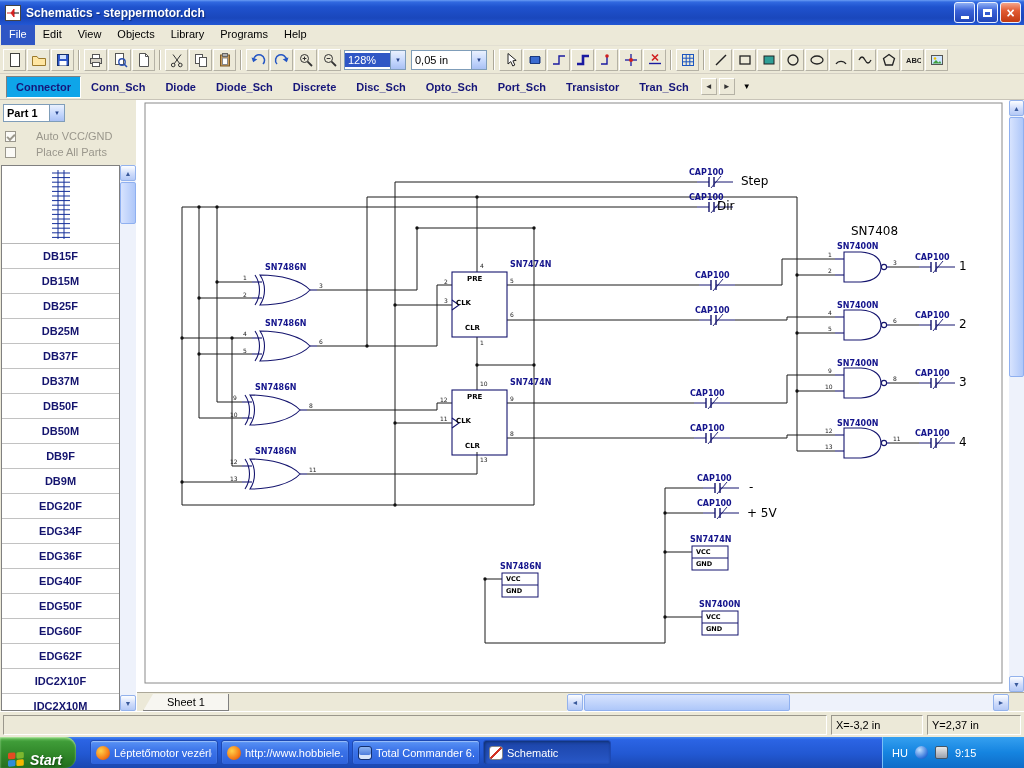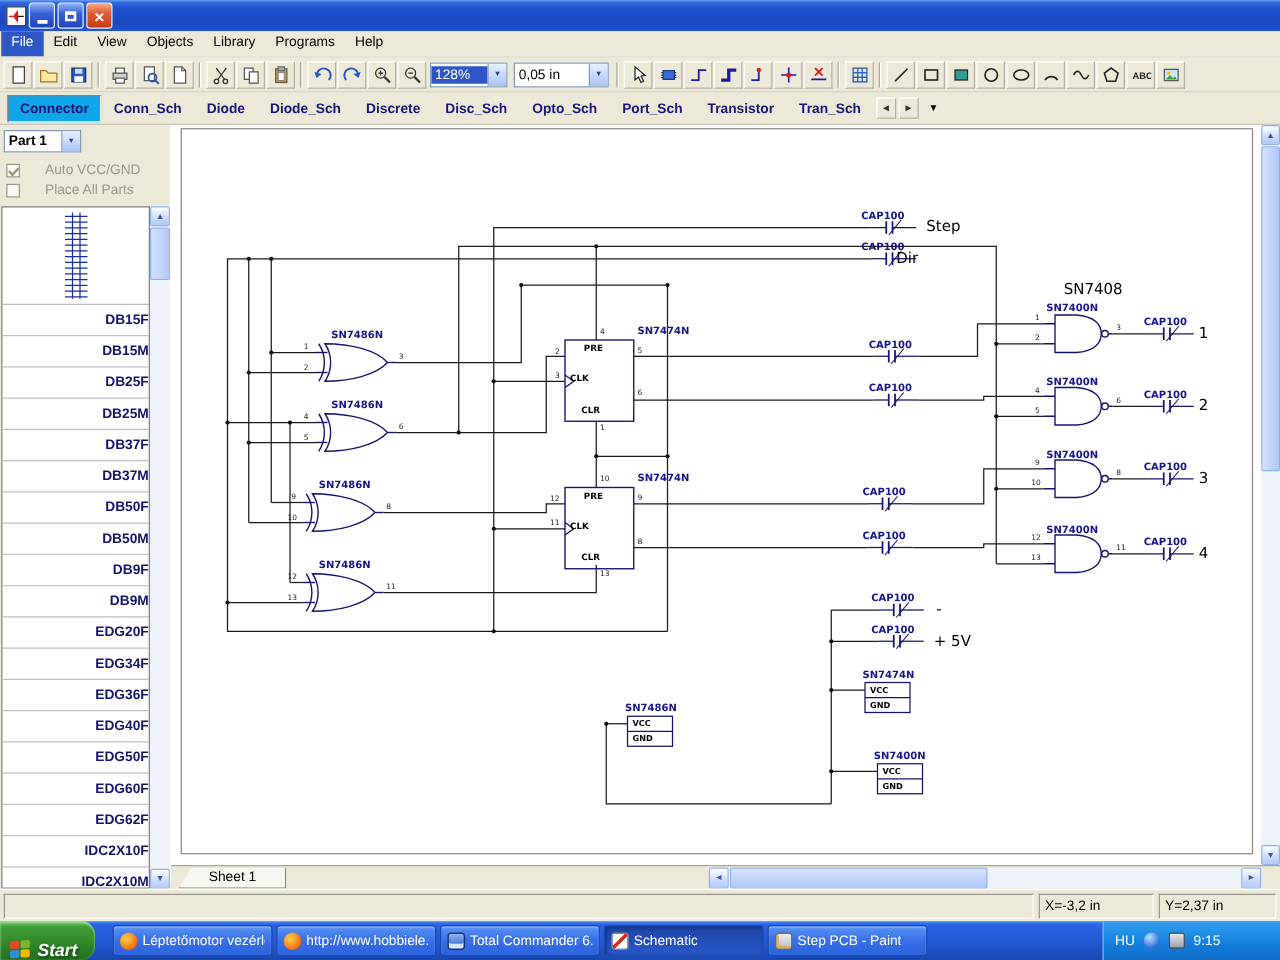--- a/index.html
+++ b/index.html
@@ -46,21 +46,21 @@
 #sidebar{position:absolute;left:0;top:100px;width:137px;height:611px;background:#ece9d8;border-right:1px solid #fff}
 .part-combo{position:absolute;left:3px;top:4px;width:62px;height:18px;background:#fff;border:1px solid #7f9db9;display:flex;align-items:center}
 .part-combo .combo-val{font-weight:bold}
 .chk{position:absolute;left:5px;display:flex;align-items:center;gap:20px;color:#9a978c}
 #chk-auto{top:30px}
 #chk-place{top:46px}
 .chkbox{width:11px;height:11px;border:1px solid #9a978c;background:#fbfaf6;position:relative;flex:none}
 .chkbox.checked::after{content:"";position:absolute;left:1px;top:2px;width:6px;height:3px;border-left:2px solid #9a978c;border-bottom:2px solid #9a978c;transform:rotate(-45deg)}
 .part-frame{position:absolute;left:1px;top:65px;width:119px;height:546px;background:#fff;border:1px solid #808080;overflow:hidden}
 .part-preview{height:78px;border-bottom:1px solid #b8b8b8;display:flex;align-items:center;justify-content:center}
-.part-row{height:25px;line-height:24px;text-align:right;font-weight:bold;color:#14146e;border-bottom:1px solid #c2c2c2;overflow:hidden}
+.part-row{height:25px;line-height:24px;text-align:center;font-weight:bold;color:#14146e;border-bottom:1px solid #c2c2c2;overflow:hidden}
 
 
 .sb{position:absolute;background:#eef2fb}
 .sbtn{position:absolute;background:linear-gradient(180deg,#fdfeff,#cfdcfb 55%,#b4c9f6);border:1px solid #93b2ec;border-radius:2px;color:#3a5a9c;display:flex;align-items:center;justify-content:center;font-size:7px}
 .sthumb{position:absolute;background:linear-gradient(90deg,#d7e3fe,#aec7f9);border:1px solid #8fb0f0;border-radius:2px}
 .sthumb.h{background:linear-gradient(180deg,#d7e3fe,#aec7f9)}
 #side-scroll{left:120px;top:65px;width:16px;height:546px}
 #vscroll{left:1009px;top:100px;width:15px;height:592px}
 
 
@@ -106,20 +106,21 @@
 </style>
 </head>
 <body>
 
 <div id="titlebar">
   <svg class="ticon" viewBox="0 0 16 16">
     <rect x="0.5" y="0.5" width="15" height="15" fill="#fff" stroke="#444"></rect>
     <path d="M2,8 H6 L9,4 V12 L6,8" fill="#d32020" stroke="#d32020"></path>
     <line x1="9" y1="8" x2="14" y2="8" stroke="#111"></line>
   </svg>
+  <span class="title-text">Schematics - steppermotor.dch</span>
   <span class="winbtn blue">
       <span class="glyph-min"></span>
     </span>
   <span class="winbtn blue">
       <span class="glyph-max"></span>
     </span>
   <span class="winbtn red">
       <span class="glyph-close">×</span>
     </span>
 </div>
@@ -707,24 +708,20 @@
         <span class="task-label">http://www.hobbiele...</span>
       </div>
       <div class="task">
         <span class="ticn ticon-totalcmd"></span>
         <span class="task-label">Total Commander 6.5...</span>
       </div>
       <div class="task active">
         <span class="ticn ticon-schematic"></span>
         <span class="task-label">Schematic</span>
       </div>
-      <div class="task">
-        <span class="ticn ticon-paint"></span>
-        <span class="task-label">Step PCB - Paint</span>
-      </div>
     </div>
   <div id="tray">
     <span>HU</span>
     <span class="tray-ic" id="tray-ic1"></span>
     <span class="tray-ic" id="tray-ic2"></span>
     <span>9:15</span>
   </div>
 </div>
 
 </body></html>

